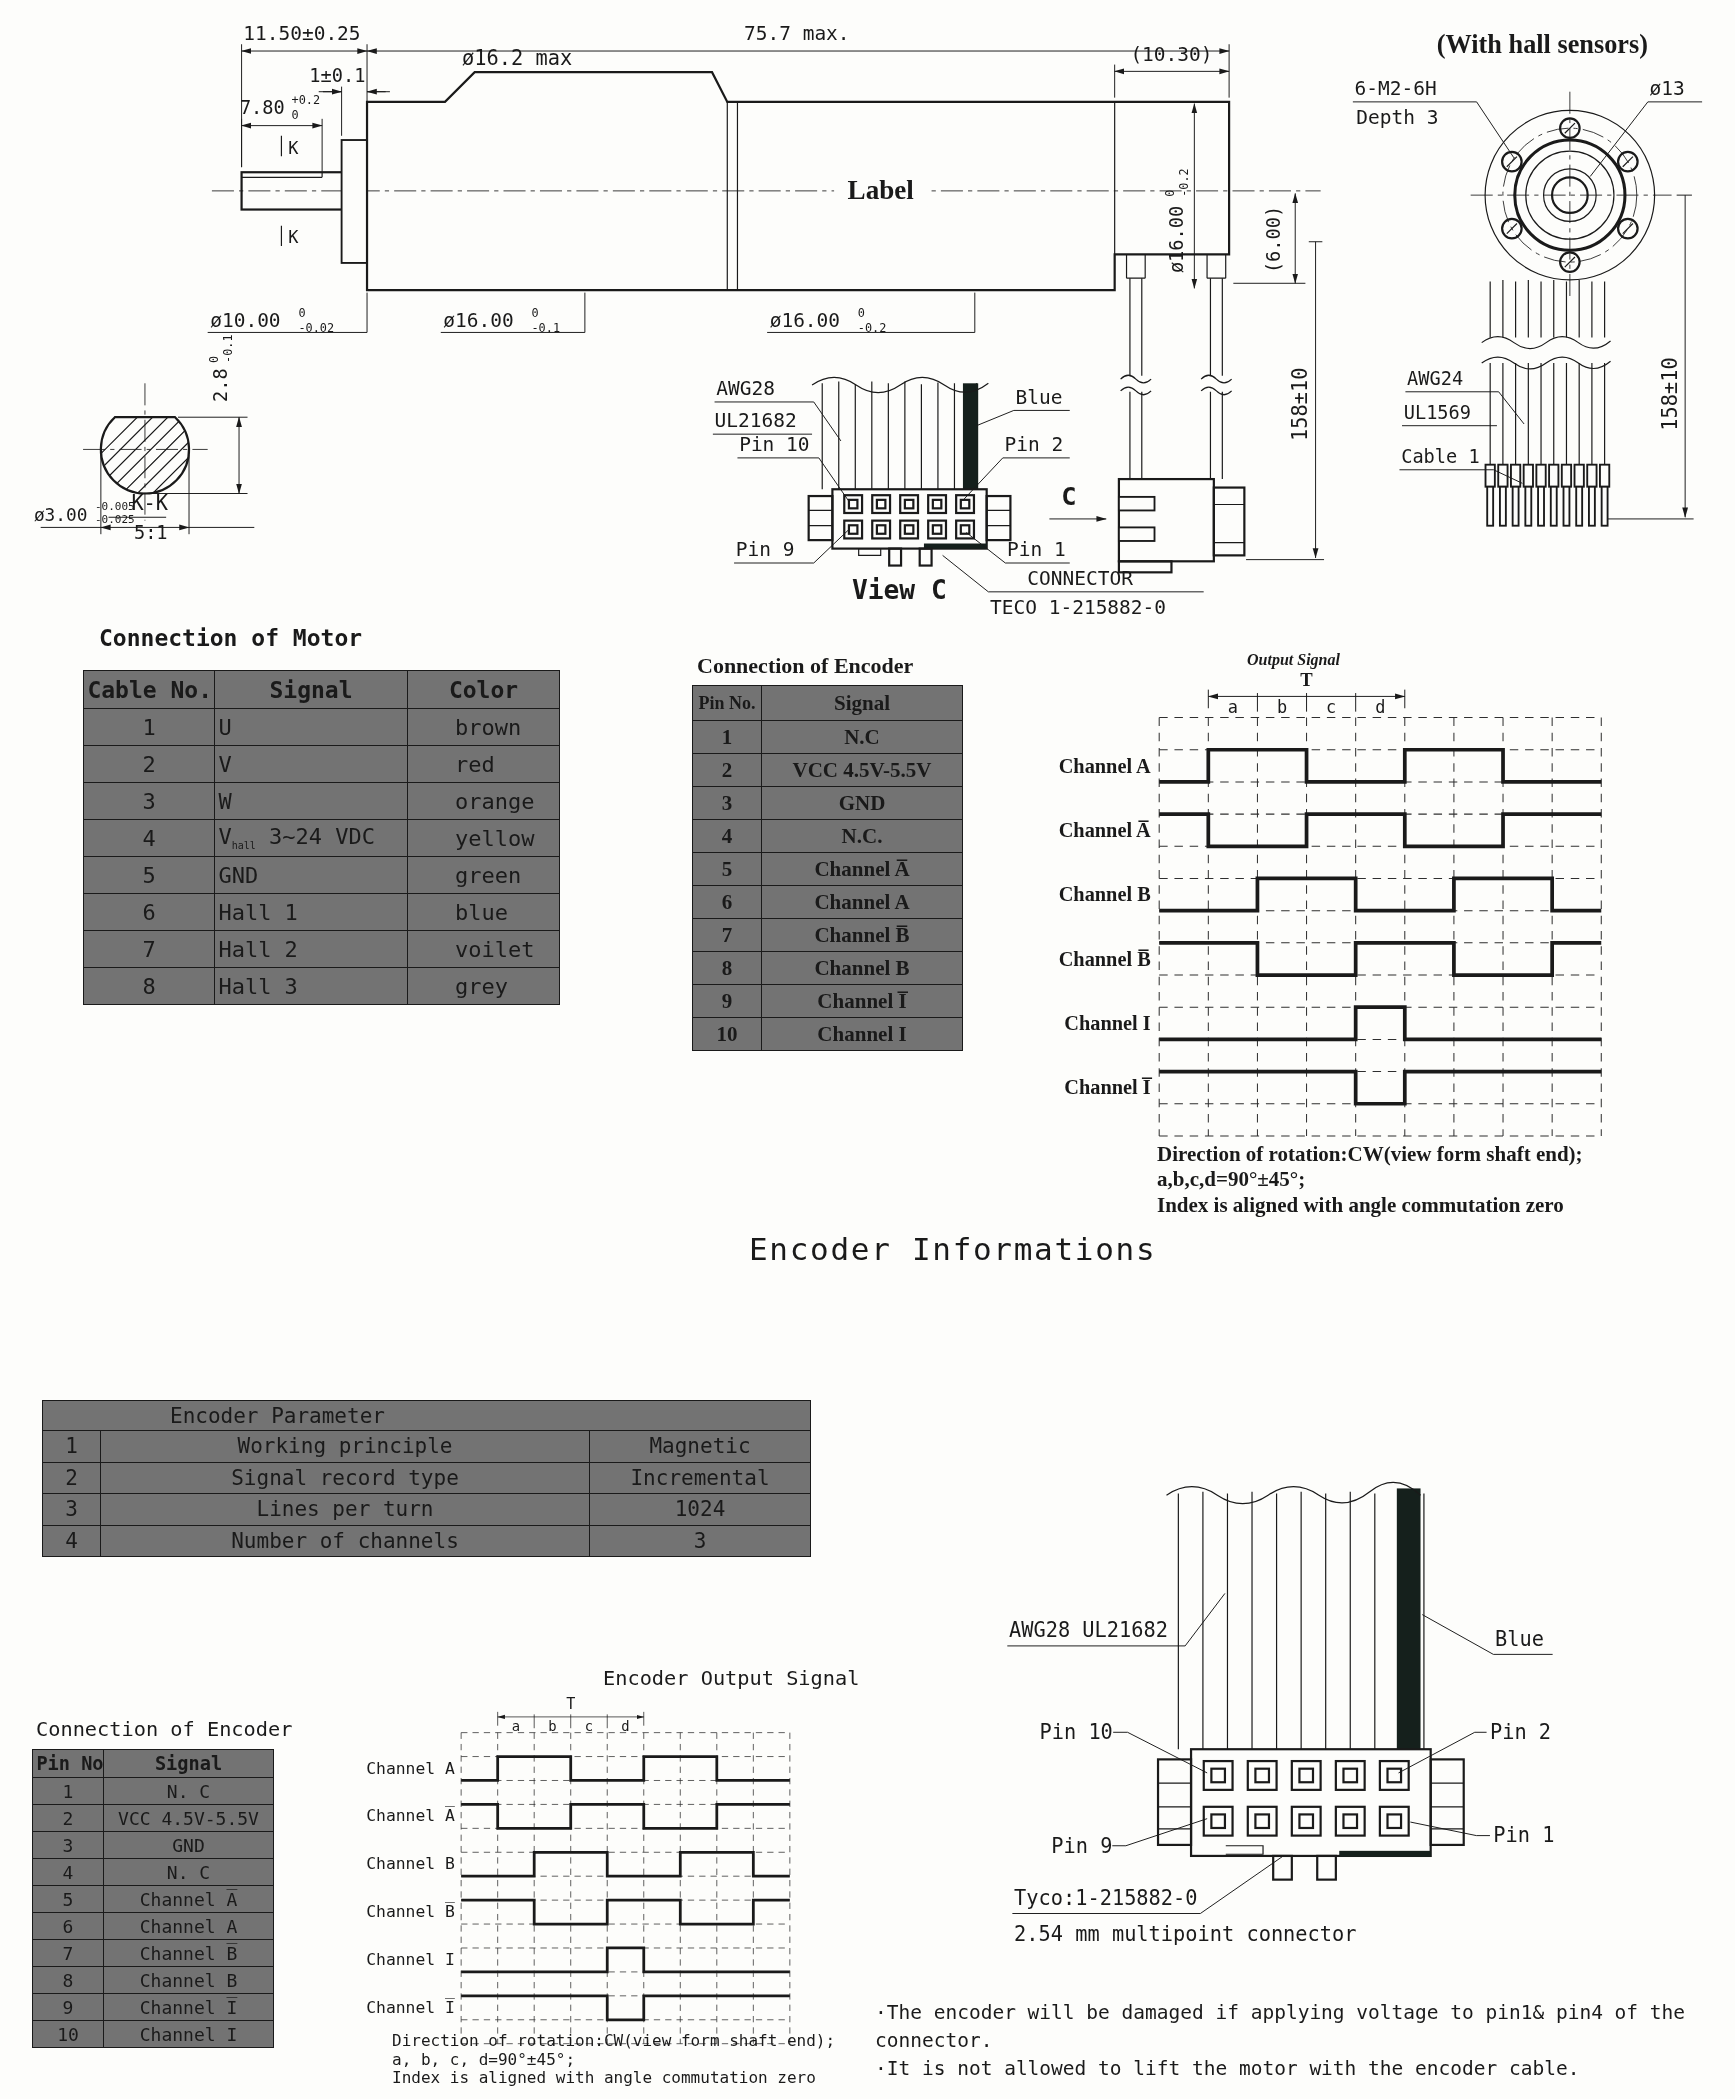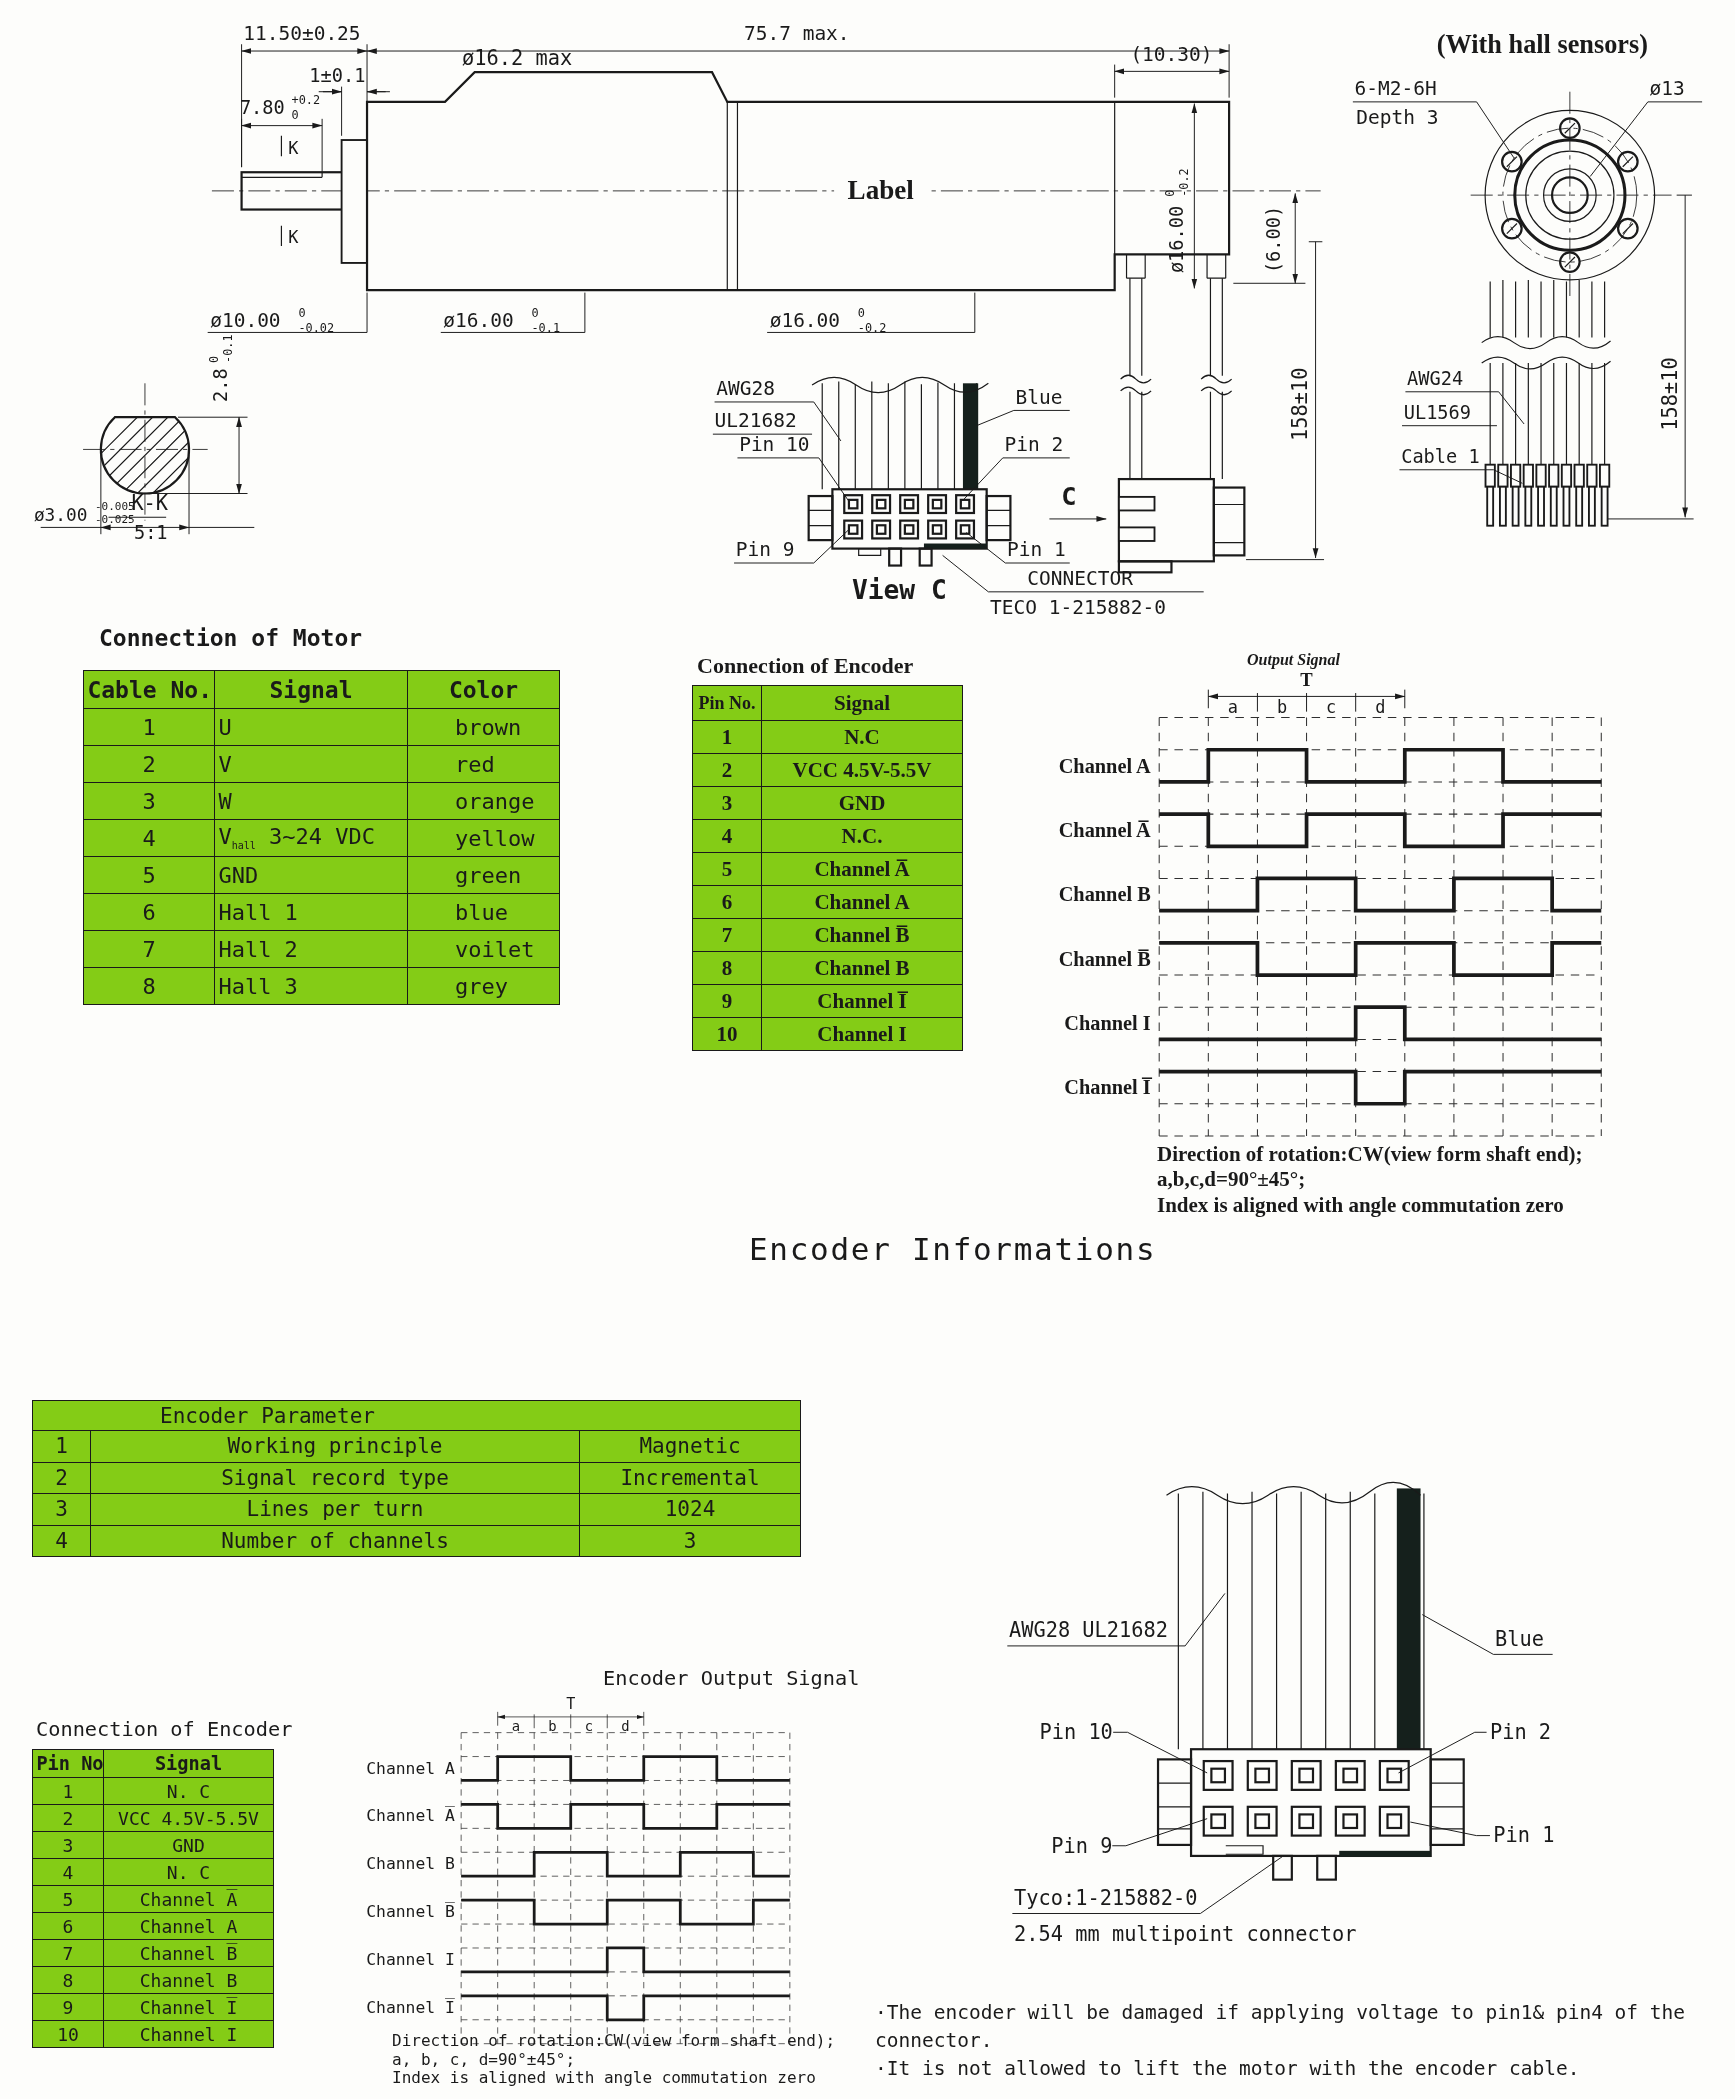--- a/index.html
+++ b/index.html
@@ -13,21 +13,21 @@
   svg .th{stroke:#1a1a1a;fill:none;stroke-width:3.6;}
   svg .wv{stroke:#1a1a1a;fill:none;stroke-width:4.4;}
   svg .cl{stroke:#1a1a1a;fill:none;stroke-width:1;stroke-dasharray:26 6 5 6;}
   svg .gd{stroke:#2f2f2f;fill:none;stroke-width:1.2;stroke-dasharray:10 8;}
   svg .fw{fill:#fdfdfb;stroke:#1a1a1a;stroke-width:2.2;}
   svg .fb{fill:#15201c;stroke:none;}
   svg text{fill:#1a1a1a;font-family:"DejaVu Sans Mono",monospace;}
   svg text.ser{font-family:"Liberation Serif",serif;font-weight:700;}
   .ser{font-family:"Liberation Serif",serif;font-weight:700;}
   .mono{font-family:"DejaVu Sans Mono",monospace;}
-  table{border-collapse:collapse;table-layout:fixed;background:#84cc16;}
+  table{border-collapse:collapse;table-layout:fixed;background:#737373;}
   td,th{border:1.4px solid #1a1a1a;overflow:hidden;white-space:nowrap;padding:0 3.4px;}
   .tc{text-align:center;}
   #motor-table{width:476px;font-size:22px;}
   #motor-table th{height:37px;font-size:23px;}
   #motor-table td{height:36px;}
   #enc-table{width:270px;font-family:"Liberation Serif",serif;font-weight:700;font-size:21px;}
   #enc-table th{height:34px;}
   #enc-table td{height:32px;text-align:center;}
   #param-table{width:769px;font-size:21px;}
   #param-table .hd{height:29px;text-align:left;padding-left:127px;}
@@ -415,21 +415,21 @@
     <text x="133" y="500" font-size="24" text-anchor="end" class="ser">Channel I̅</text>
   </svg>
   <div class="abs ser notes-ser" style="left:1157px;top:1142px;">
     <div>Direction of rotation:CW(view form shaft end);</div>
     <div>a,b,c,d=90°±45°;</div>
     <div>Index is aligned with angle commutation zero</div>
   </div>
 
   <div class="abs mono" style="left:749px;top:1231px;font-size:31px;letter-spacing:1.7px;">Encoder Informations</div>
 
-  <div class="abs" style="left:32px;top:1400px;border-radius:9px;">
+  <div class="abs" style="left:42px;top:1400px;border-radius:9px;">
     <table id="param-table">
       <colgroup>
           <col style="width:58px">
           <col style="width:489px">
           <col style="width:221px">
         </colgroup>
       <tbody>
           <tr>
             <td class="hd" colspan="3">Encoder Parameter</td>
           </tr>

